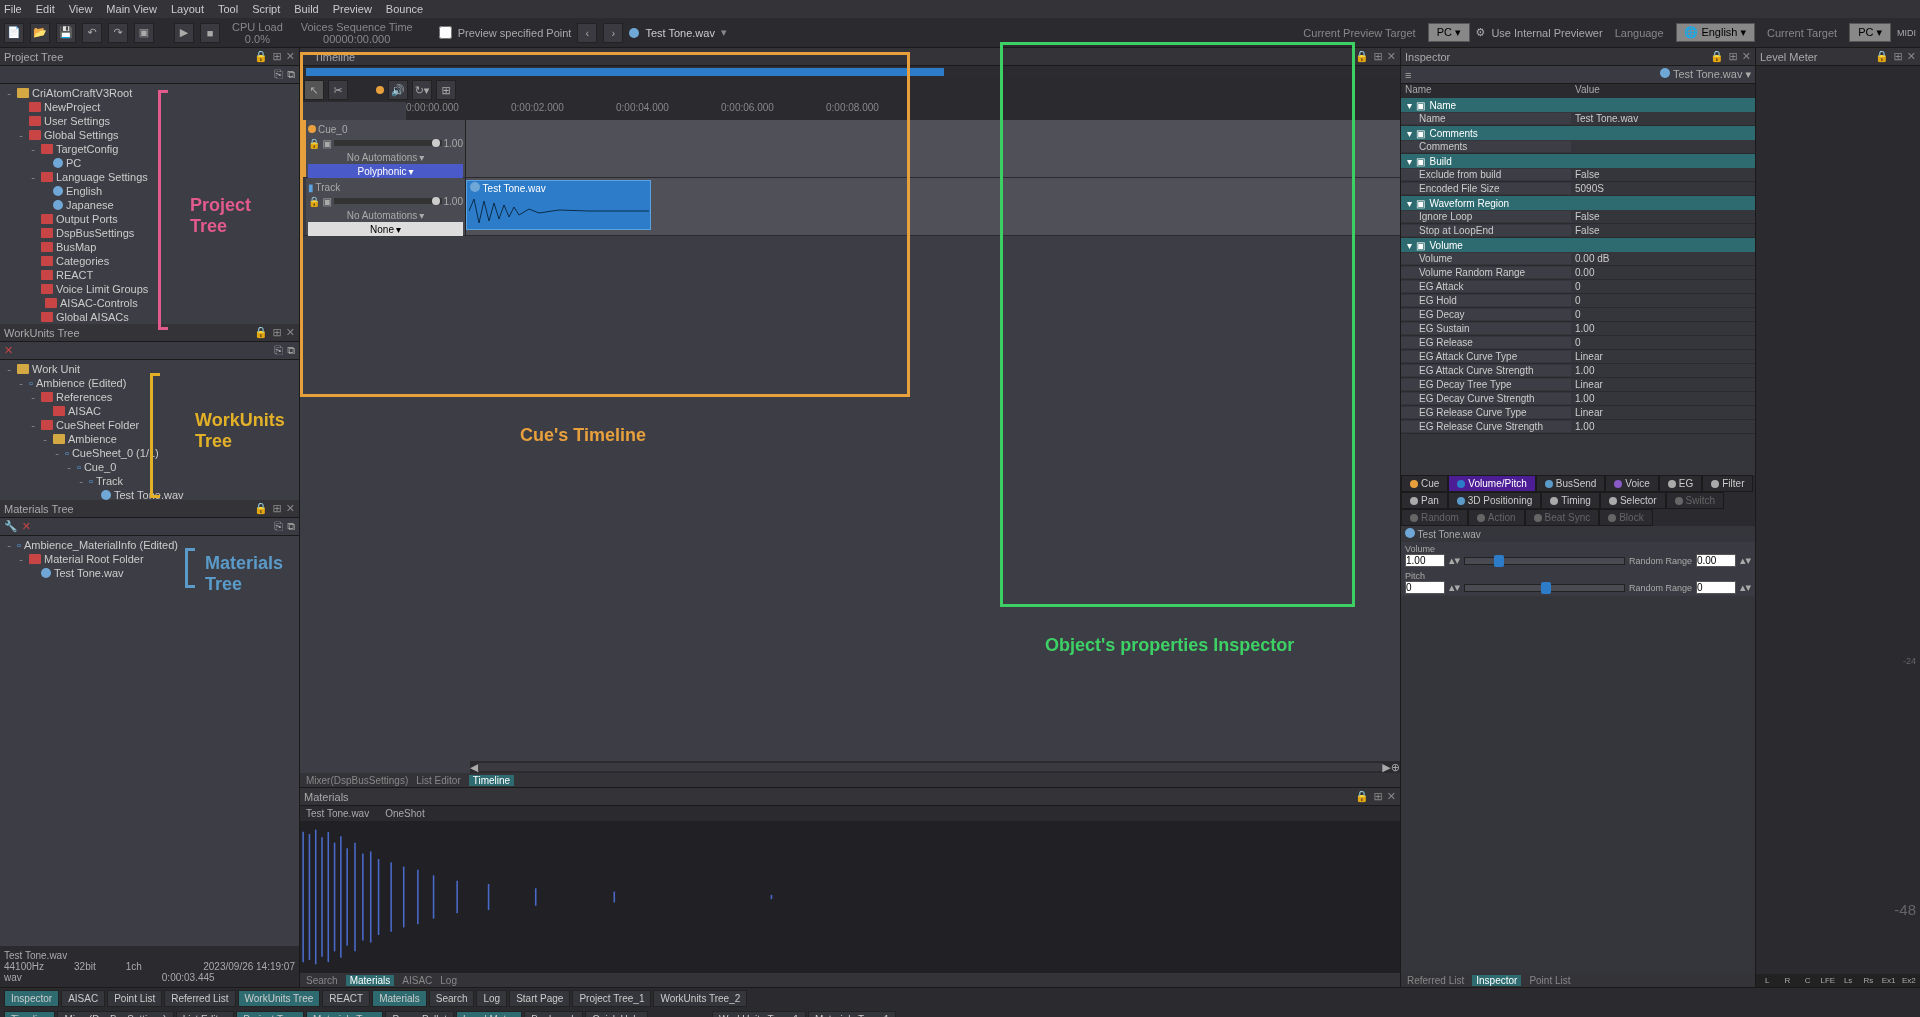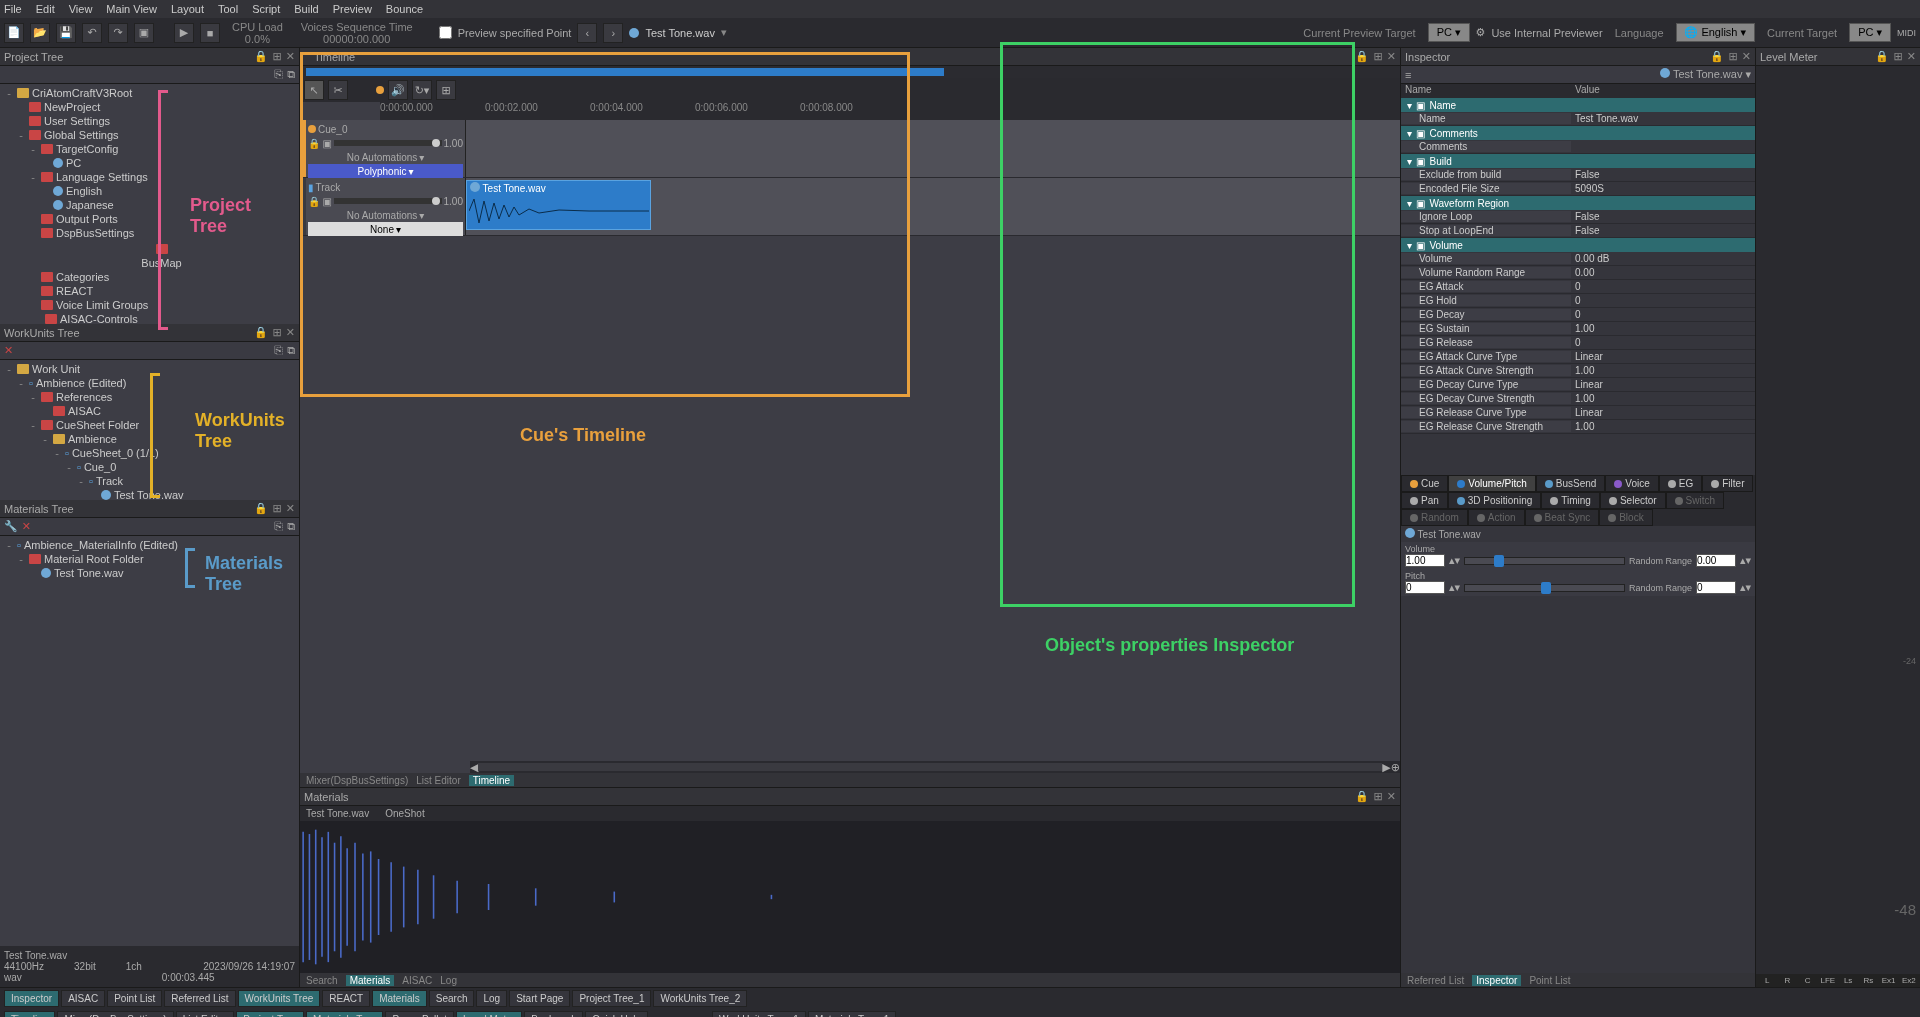--- a/index.html
+++ b/index.html
@@ -24,35 +24,35 @@
 .folder-yellow { background: #d4a843; }
 .file-icon { width: 10px; height: 10px; background: #6fa8d6; border-radius: 50%; display: inline-block; }
 .exp { color: #888; width: 10px; display: inline-block; text-align: center; }
 .annot { position: absolute; font-weight: bold; font-size: 18px; pointer-events: none; }
 .box-orange { position: absolute; border: 3px solid #e8a03d; pointer-events: none; }
 .box-green { position: absolute; border: 3px solid #3dd165; pointer-events: none; }
 .box-pink { position: absolute; border-left: 3px solid #e35a8c; border-top: 3px solid #e35a8c; border-bottom: 3px solid #e35a8c; pointer-events:none;}
 .box-yellow { position: absolute; border-left: 3px solid #e3b128; border-top: 3px solid #e3b128; border-bottom: 3px solid #e3b128; pointer-events:none;}
 .box-blue { position: absolute; border-left: 3px solid #5a9bc9; border-top: 3px solid #5a9bc9; border-bottom: 3px solid #5a9bc9; pointer-events:none;}
 .timeline-area { flex: 1; background: #3d3d45; position: relative; overflow: hidden; }
-.ruler { height: 18px; background: #2a2a2f; display: flex; position: relative; margin-left: 80px; }
+.ruler { height: 18px; background: #2a2a2f; display: flex; position: relative; margin-left: 106px; }
 .ruler span { position: absolute; font-size: 10px; color: #888; }
 .track-row { display: flex; height: 58px; border-bottom: 1px solid #2a2a2f; }
 .track-head { width: 160px; background: #4a4a52; border-right: 1px solid #222; padding: 2px; }
 .track-head .trow { display: flex; align-items: center; gap: 2px; height: 14px; font-size: 10px; }
 .track-body { flex: 1; position: relative; background: #505058; }
 .clip { position: absolute; background: #2d7cc9; border: 1px solid #5aa3e0; top: 2px; height: 50px; color: #fff; font-size: 10px; padding: 1px 3px; }
 .inspector-body { flex: 1; overflow: auto; background: #35353c; }
 .insp-row { display: flex; height: 14px; align-items: center; font-size: 10px; border-bottom: 1px solid #2a2a2f; }
 .insp-row .n { width: 170px; padding-left: 18px; background: #3d3d45; color: #ccc; }
 .insp-row .v { flex: 1; padding-left: 4px; background: #35353c; color: #ccc; }
 .insp-section { background: #2d6b70; color: #fff; padding: 1px 6px; font-size: 10px; display: flex; align-items: center; gap: 4px; height: 14px; }
 .insp-tabs { background: #2a2a2f; display: flex; flex-wrap: wrap; }
 .insp-tab { padding: 2px 8px; font-size: 10px; border: 1px solid #1a1a1a; color: #ccc; display:flex; align-items:center; gap:3px;}
-.insp-tab.active { background: #404040; color: #fff; }
+.insp-tab.active { background: #4c1d95; color: #fff; }
 .bottom-tabs { background: #333338; height: 14px; display: flex; gap: 8px; padding: 0 6px; font-size: 10px; align-items: center; }
 .bottom-tabs span { color: #888; cursor: pointer; }
 .bottom-tabs span.active { color: #fff; background:#2d6b70; padding:0 4px;}
 .statusbar { height: 30px; background: #2a2a2f; display: flex; align-items: center; gap: 2px; padding: 2px 4px; flex-wrap: wrap; border-top: 1px solid #1a1a1a; }
 .status-btn { background: #35353c; padding: 2px 6px; font-size: 10px; color: #ccc; border: 1px solid #222; display:flex; align-items:center; gap:3px;}
 .status-btn.active { background: #2d6b70; }
 .slider-line { background: #3a3a42; padding:2px 4px; }
 .mini-input { background:#fff; color:#000; font-size:10px; width:40px; border:1px solid #555;}
 .slider-track{flex:1; height:8px; background:#4a4a52; position:relative; border:1px solid #222;}
 .slider-thumb{position:absolute; width:10px; height:12px; background:#2d7cc9; top:-3px; border-radius:2px;}
@@ -190,21 +190,21 @@
         <div class="tree-item" style="padding-left: 28px;">
           <span class="exp"></span>
           <span class="folder-icon"></span>
           <span>Output Ports</span>
         </div>
         <div class="tree-item" style="padding-left: 28px;">
           <span class="exp"></span>
           <span class="folder-icon"></span>
           <span>DspBusSettings</span>
         </div>
-        <div class="tree-item" style="padding-left: 28px; flex-direction: column;">
+        <div class="tree-item" style="padding-left: 28px;">
           <span class="exp"></span>
           <span class="folder-icon"></span>
           <span>BusMap</span>
         </div>
         <div class="tree-item" style="padding-left: 28px;">
           <span class="exp"></span>
           <span class="folder-icon"></span>
           <span>Categories</span>
         </div>
         <div class="tree-item" style="padding-left: 28px;">
@@ -560,21 +560,21 @@
         </div>
         <div class="insp-row">
           <div class="n">EG Attack Curve Type</div>
           <div class="v">Linear</div>
         </div>
         <div class="insp-row">
           <div class="n">EG Attack Curve Strength</div>
           <div class="v">1.00</div>
         </div>
         <div class="insp-row">
-          <div class="n">EG Decay Curve Type</div>
+          <div class="n">EG Decay Tree Type</div>
           <div class="v">Linear</div>
         </div>
         <div class="insp-row">
           <div class="n">EG Decay Curve Strength</div>
           <div class="v">1.00</div>
         </div>
         <div class="insp-row">
           <div class="n">EG Release Curve Type</div>
           <div class="v">Linear</div>
         </div>

